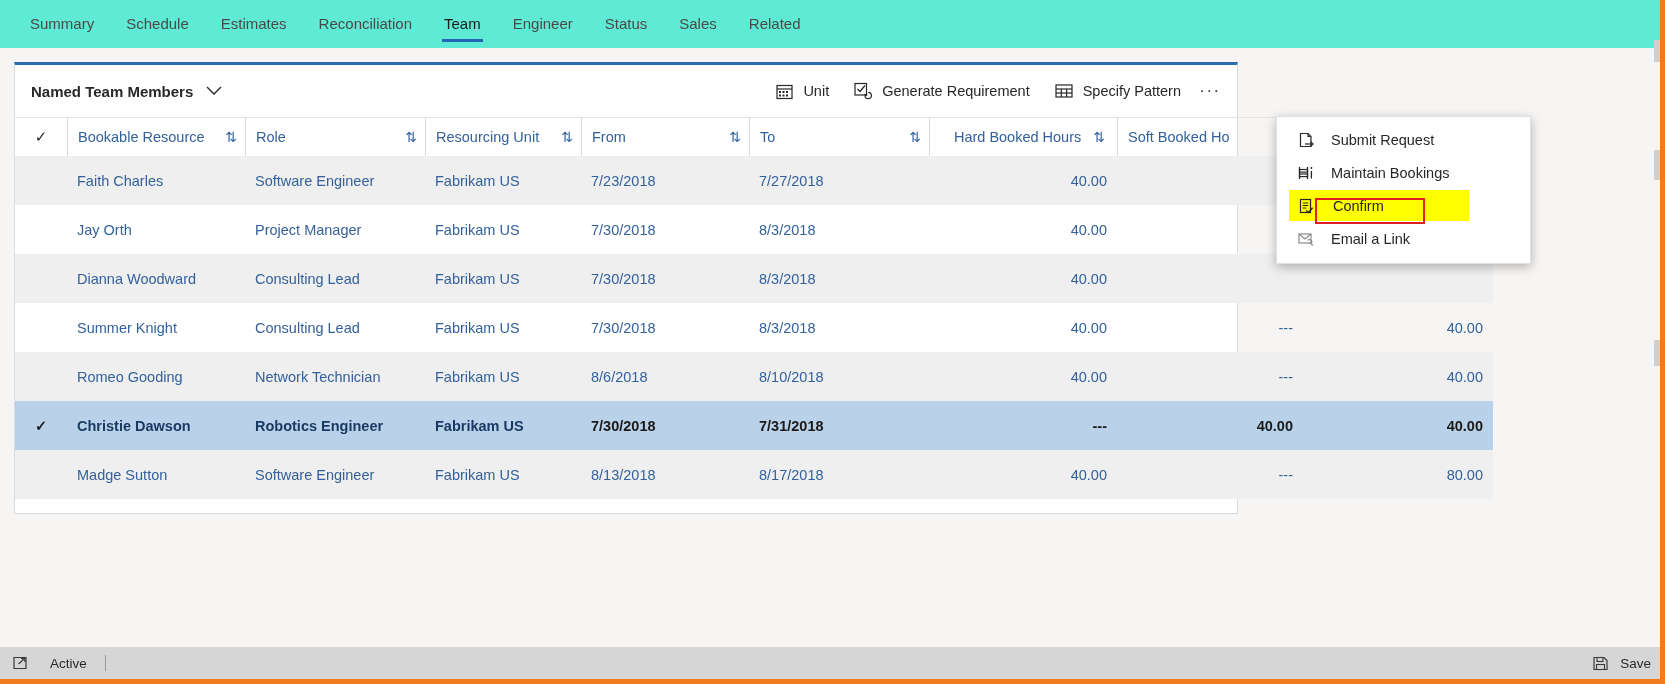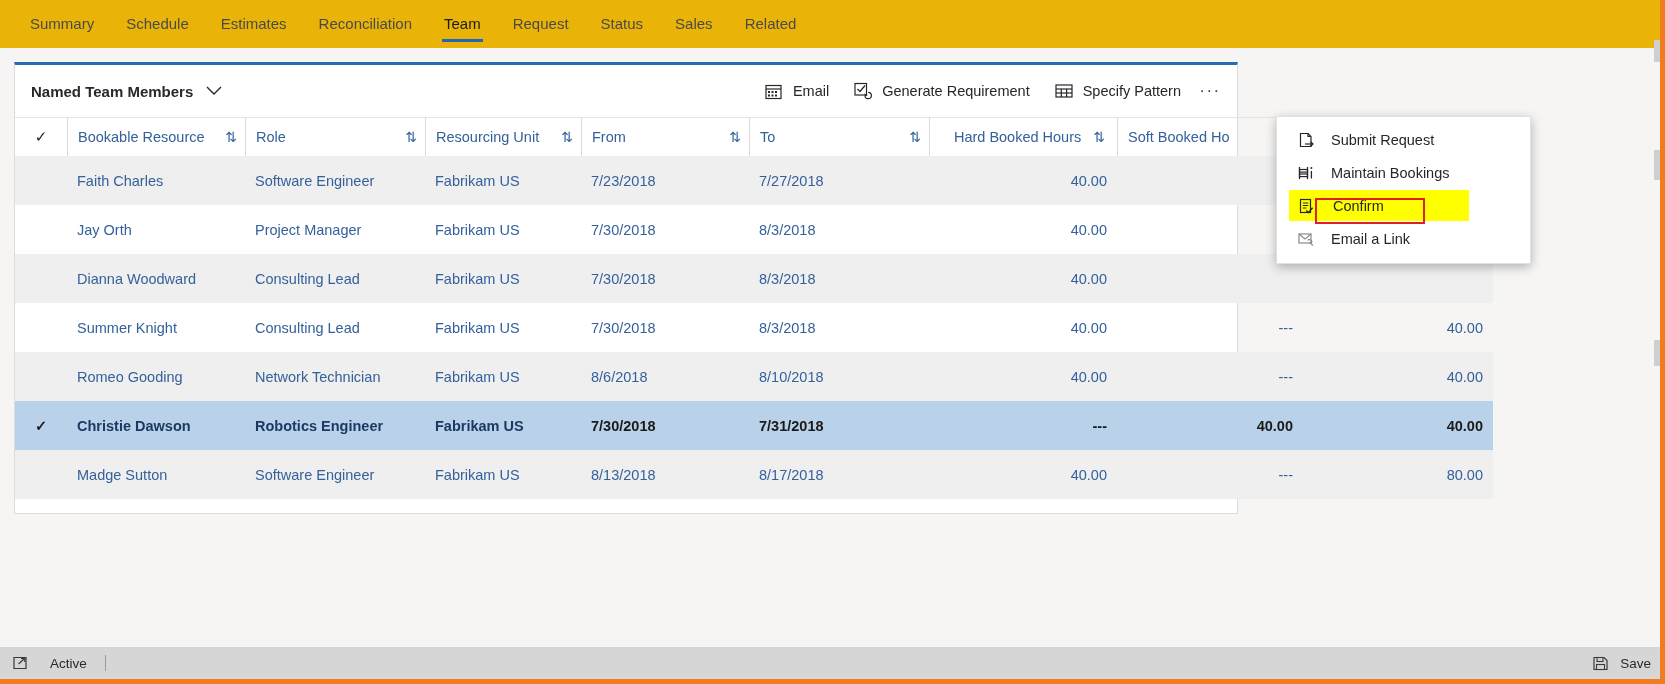--- a/index.html
+++ b/index.html
@@ -16,21 +16,21 @@
     height: 684px;
     background: #f6f5f3;
   }
 
   
   .tabbar {
     position: absolute;
     top: 0; left: 0;
     width: 1665px;
     height: 48px;
-    background: #eab308;
+    background: #5eead4;
     display: flex;
     align-items: flex-start;
     padding-left: 14px;
   }
   .tab {
     position: relative;
     height: 46px;
     display: flex;
     align-items: center;
     padding: 0 16px;
@@ -292,21 +292,21 @@
     <div class="tab">
         <span>Estimates</span>
       </div>
     <div class="tab">
         <span>Reconciliation</span>
       </div>
     <div class="tab active">
         <span>Team</span>
       </div>
     <div class="tab">
-        <span>Request</span>
+        <span>Engineer</span>
       </div>
     <div class="tab">
         <span>Status</span>
       </div>
     <div class="tab">
         <span>Sales</span>
       </div>
     <div class="tab">
         <span>Related</span>
       </div>
@@ -332,21 +332,21 @@
               <g fill="#26272a">
                 <rect x="3" y="8" width="2" height="2"></rect>
                   <rect x="6.5" y="8" width="2" height="2"></rect>
                   <rect x="10" y="8" width="2" height="2"></rect>
                 <rect x="3" y="11.5" width="2" height="2"></rect>
                   <rect x="6.5" y="11.5" width="2" height="2"></rect>
                   <rect x="10" y="11.5" width="2" height="2"></rect>
               </g>
             </svg>
           </span>
-          <span>Email</span>
+          <span>Unit</span>
         </div>
 
         <div class="cmd">
           <span class="ic">
             <svg width="19" height="18" viewBox="0 0 19 18">
               <rect x="1" y="1.5" width="11.5" height="11.5" fill="none" stroke="#26272a" stroke-width="1.2"></rect>
               <path d="M3.5 7 L6 9.5 L11 3.5" stroke="#26272a" stroke-width="1.3" fill="none"></path>
               <path d="M11 13.5 a3.2 3.2 0 1 0 3.2 -3.2" stroke="#26272a" stroke-width="1.2" fill="none"></path>
               <path d="M10.2 11.6 L11.2 14.2 L13.6 13.3 Z" fill="#26272a"></path>
             </svg>

